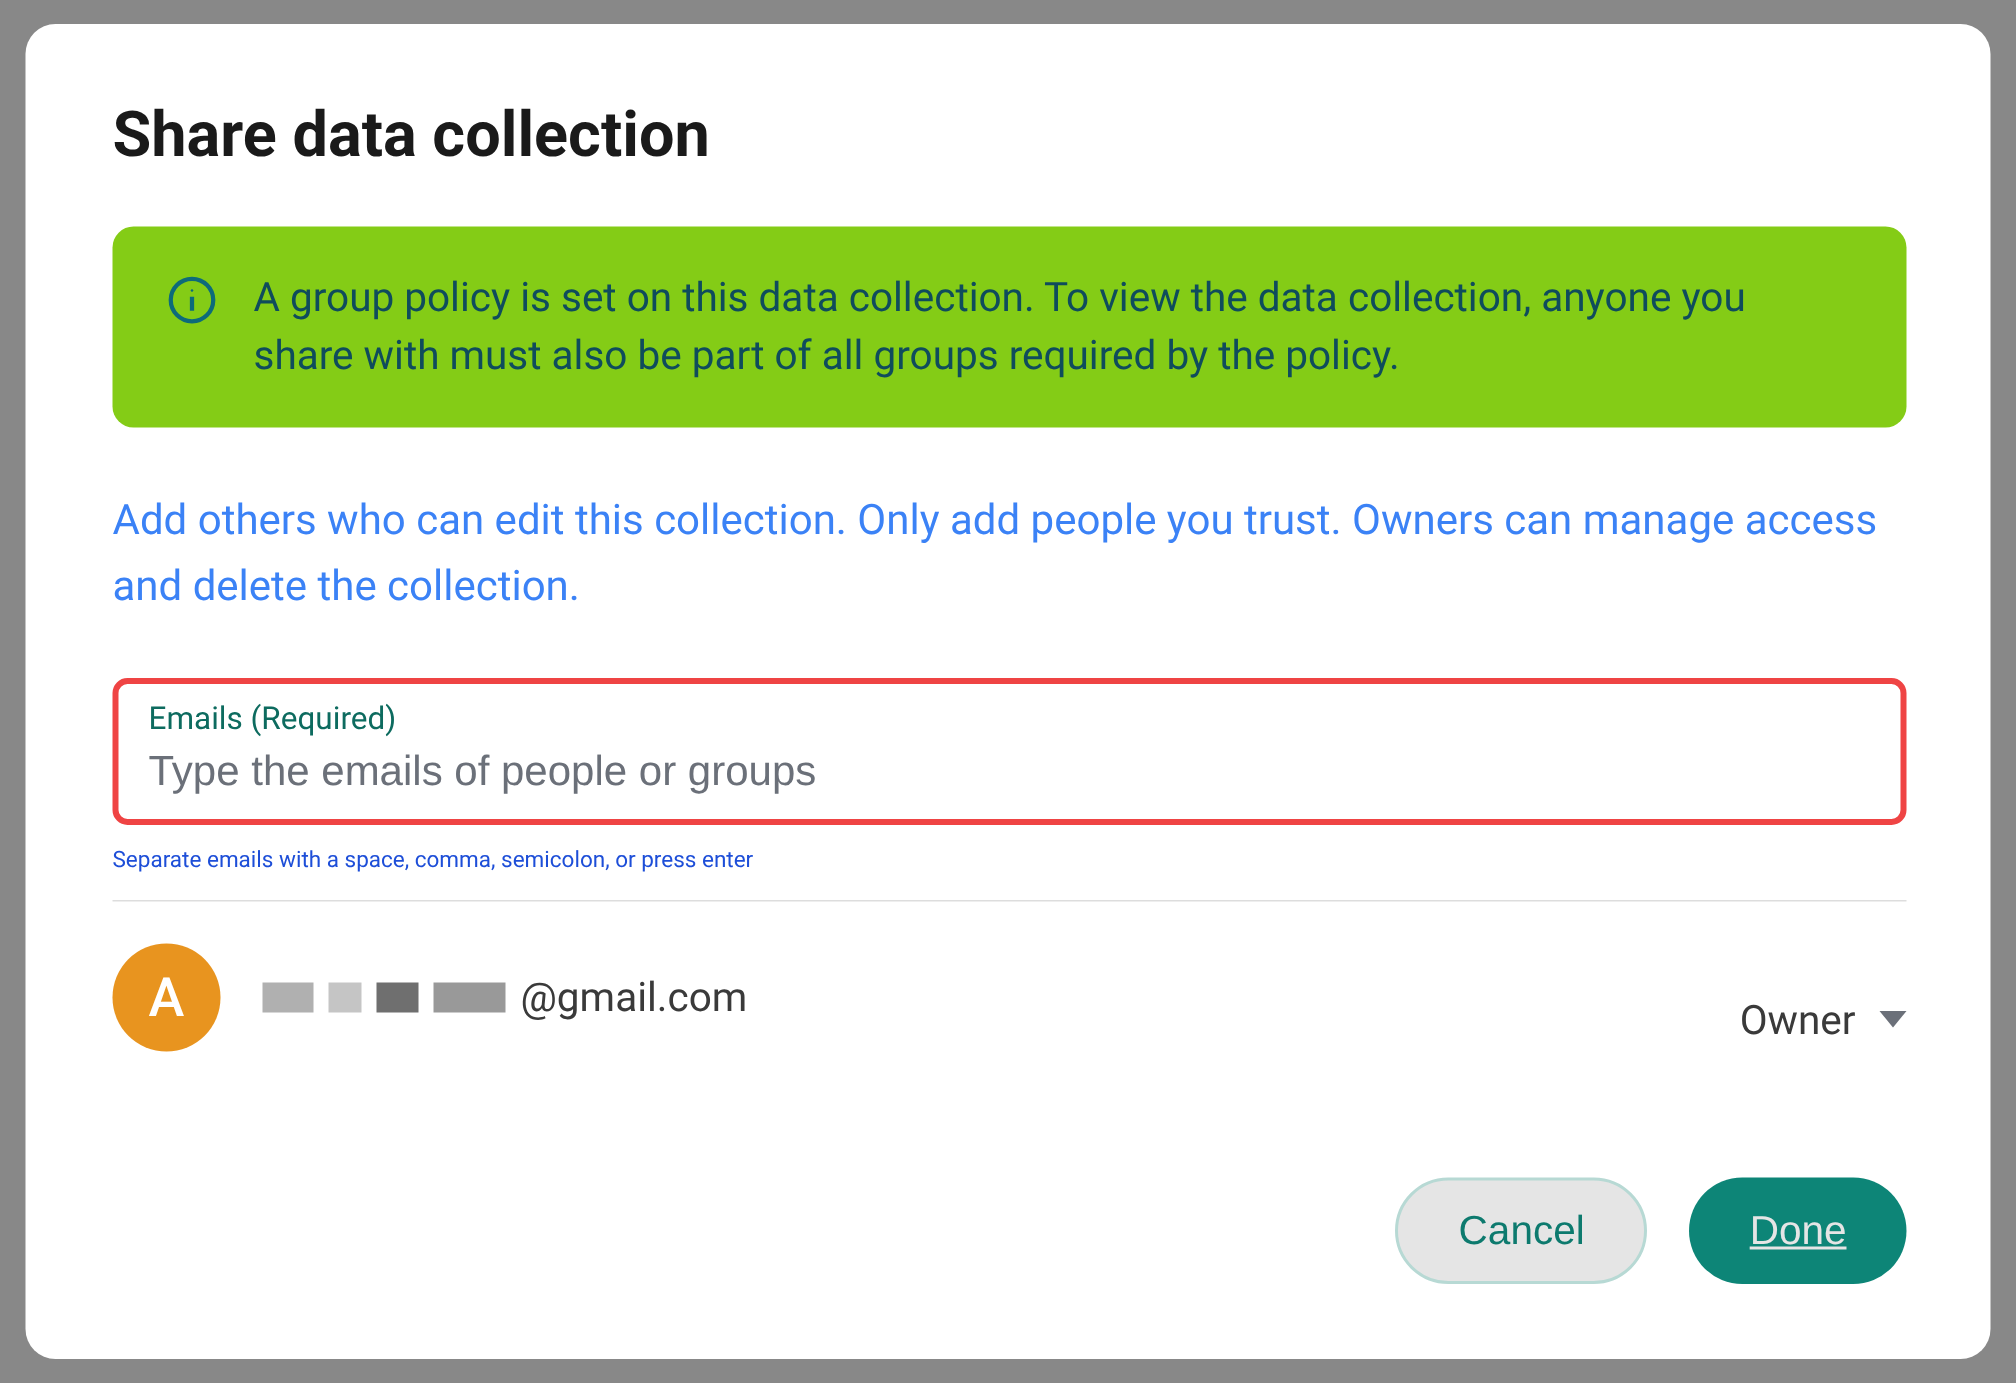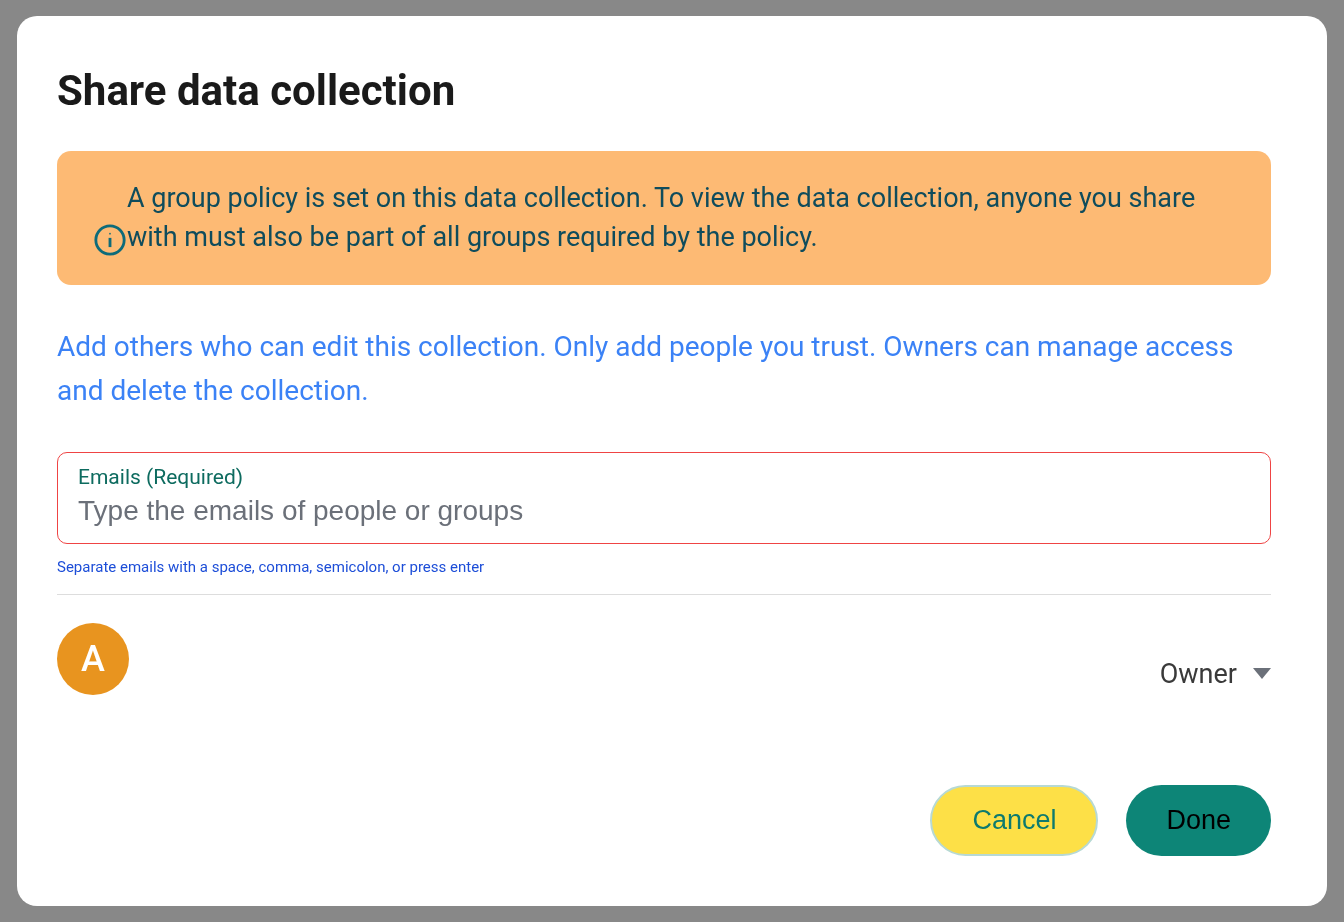--- a/index.html
+++ b/index.html
@@ -14,36 +14,37 @@
       height: 922px;
       display: flex;
       align-items: center;
       justify-content: center;
     }
     .modal {
       background: #fff;
       border-radius: 20px;
       width: 1310px;
       height: 890px;
-      padding: 50px 56px 50px 40px;
+      padding: 50px 56px 50px 58px;
       display: flex;
       flex-direction: column;
     }
     .title {
       font-size: 42px;
       font-weight: 700;
       color: #1a1a1a;
       margin-bottom: 36px;
     }
     .info-banner {
-      background: #fdba74;
+      background: #84cc16;
       border-radius: 14px;
       padding: 28px 36px 28px 36px;
       display: flex;
-      align-items: flex-end;
+      align-items: flex-start;
+      gap: 24px;
       margin-bottom: 40px;
     }
     .info-icon {
       flex-shrink: 0;
       width: 34px;
       height: 34px;
       margin-top: 4px;
     }
     .info-icon svg {
       width: 100%;
@@ -54,21 +55,21 @@
       line-height: 1.45;
       color: #0f4c5c;
     }
     .description {
       font-size: 28px;
       line-height: 1.55;
       color: #3b82f6;
       margin-bottom: 40px;
     }
     .input-wrapper {
-      border: 1px solid #ef4444;
+      border: 4px solid #ef4444;
       border-radius: 10px;
       padding: 12px 20px 16px 20px;
       margin-bottom: 14px;
     }
     .input-label {
       font-size: 21px;
       color: #0d6b5f;
       margin-bottom: 6px;
       display: block;
     }
@@ -159,27 +160,28 @@
     }
     .btn {
       font-size: 27px;
       font-weight: 500;
       padding: 18px 40px;
       border-radius: 999px;
       cursor: pointer;
       border: none;
     }
     .btn-cancel {
-      background: #fde047;
+      background: #e5e5e5;
       color: #0d7a6e;
       border: 2px solid #b7d9d4;
     }
     .btn-done {
       background: #0d8577;
-      color: #000000;
+      color: #e5e5e5;
+      text-decoration: underline;
     }
   </style>
 </head>
 <body>
 
 <div class="modal">
   <h1 class="title">Share data collection</h1>
 
   <div class="info-banner">
     <span class="info-icon">
@@ -197,20 +199,29 @@
   <div class="input-wrapper">
     <label class="input-label">Emails (Required)</label>
     <input type="text" class="email-input" placeholder="Type the emails of people or groups" value="" style="">
   </div>
   <p class="helper-text">Separate emails with a space, comma, semicolon, or press enter</p>
 
   <hr class="divider">
 
   <div class="user-row">
     <div class="avatar">A</div>
+    <div class="user-email">
+      <span class="redacted">
+        <span class="redacted-block rb1"></span>
+        <span class="redacted-block rb2"></span>
+        <span class="redacted-block rb3"></span>
+        <span class="redacted-block rb4"></span>
+      </span>
+      <span>@gmail.com</span>
+    </div>
     <div class="role-select">
       <span>Owner</span>
       <span class="caret-down"></span>
     </div>
   </div>
 
   <div class="footer">
     <button class="btn btn-cancel">Cancel</button>
     <button class="btn btn-done">Done</button>
   </div>

